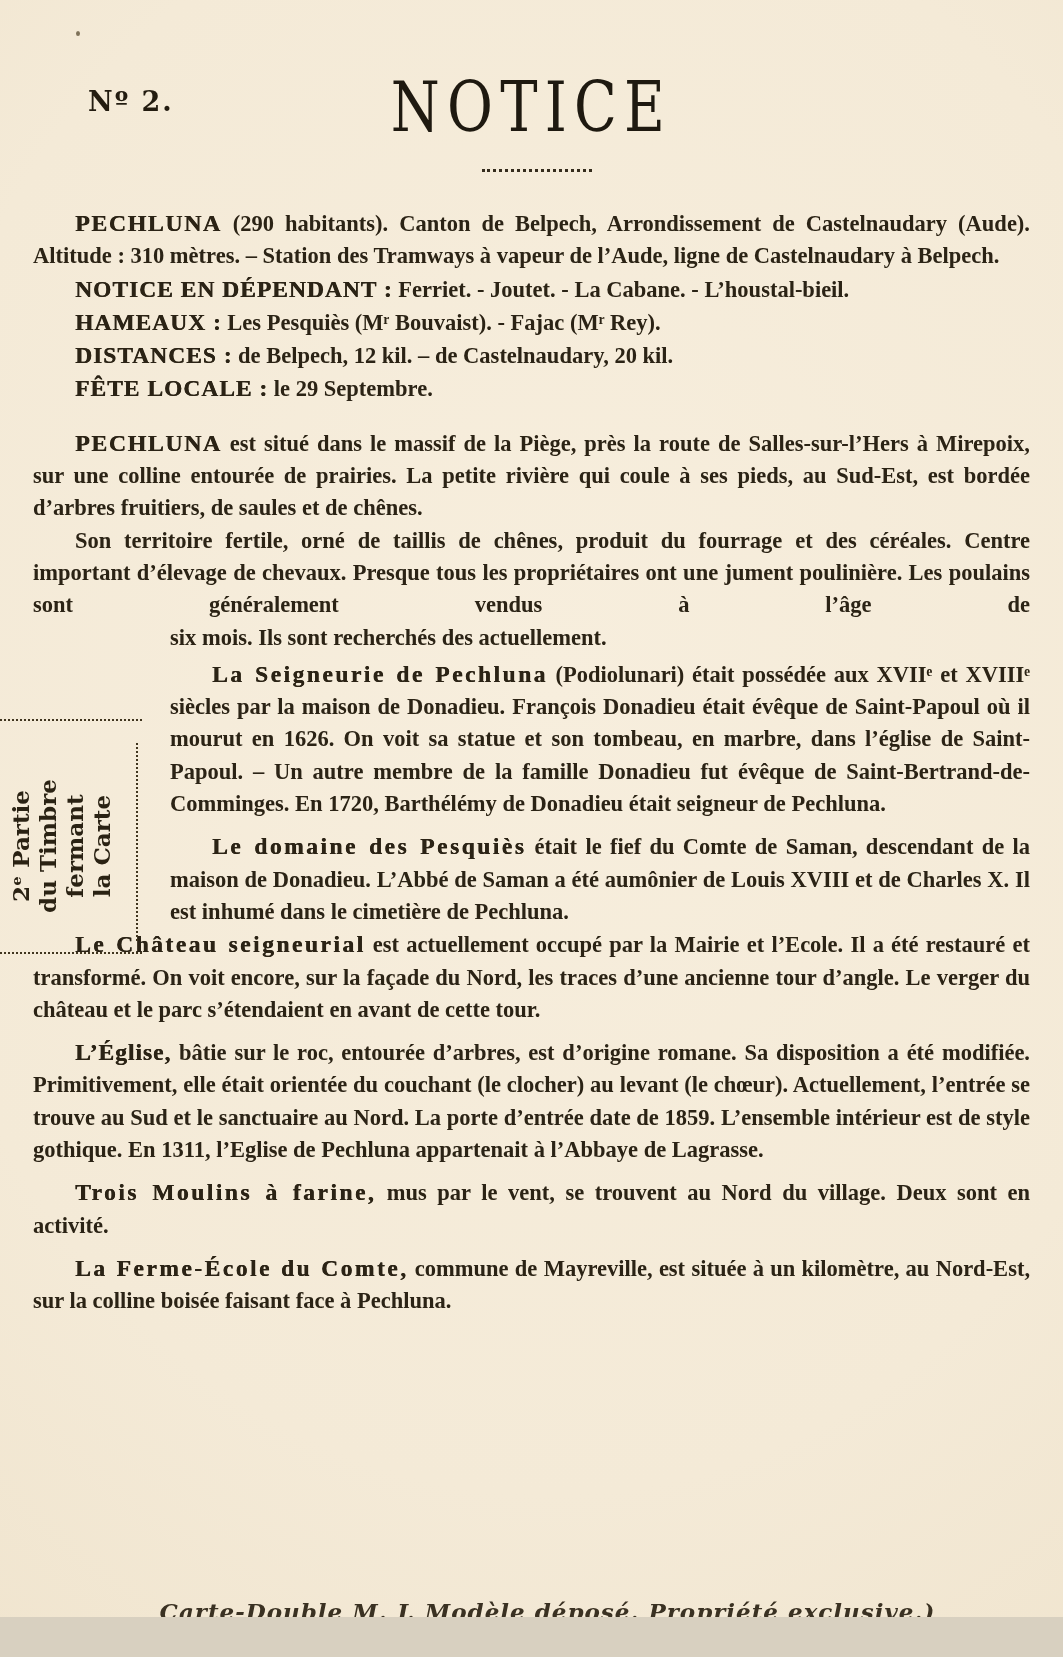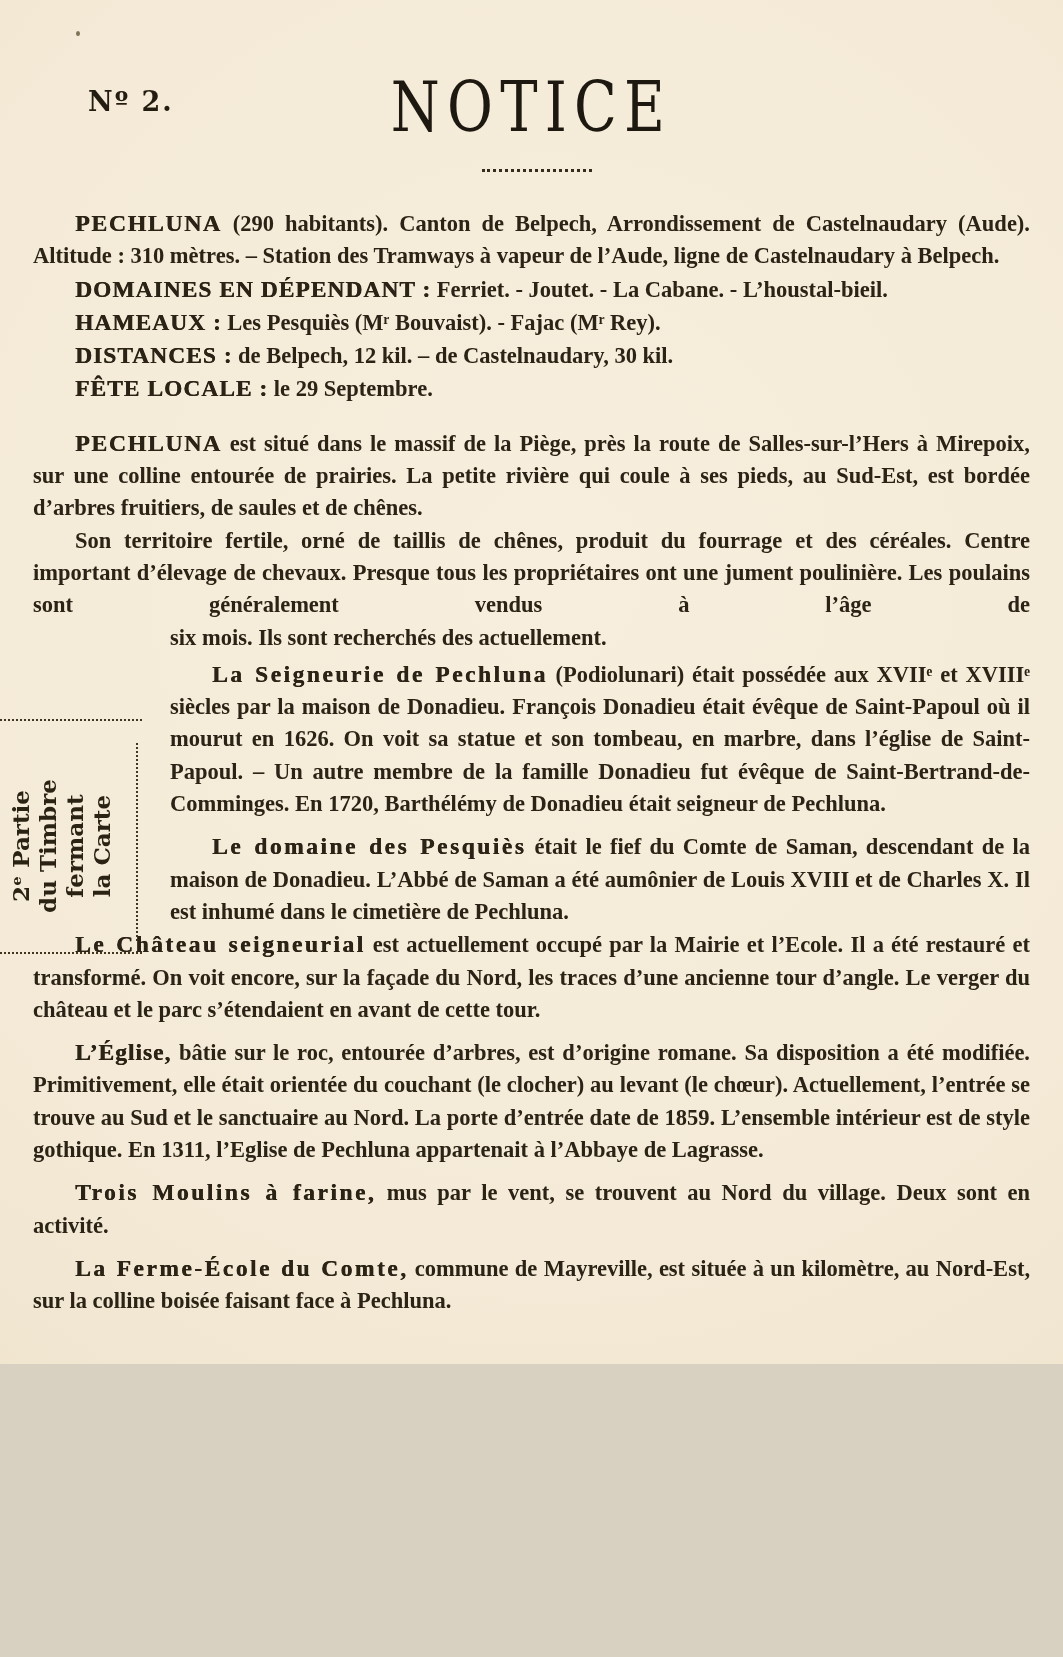--- a/index.html
+++ b/index.html
@@ -1,18 +1,18 @@
 <!DOCTYPE html>
 <html><head>
 <meta charset="utf-8">
 <style>
   html,body{margin:0;padding:0;background:#d8d0c0;}
   .page{
     position:relative;
-    width:1063px;height:1364px;
+    width:1063px;height:1617px;
     margin:0 auto;
     overflow:hidden;
     background:
       radial-gradient(ellipse 130% 105% at 52% 42%, #f7eedd 0%, #f4ead7 48%, #efe3cc 78%, #e7d8bc 100%);
     color:#2b2315;
     font-family:"DejaVu Serif", serif;
     font-weight:700;
   }
   
   .card-number{
@@ -77,25 +77,25 @@
   <div class="speck"></div>
 
   <div class="card-number">Nº 2.</div>
   <div class="page-title">NOTICE</div>
   <div class="title-dots"></div>
 
   <div class="body-text">
 
     <p class="para"><span class="lead caps">PECHLUNA</span><span> (290 habitants). Canton de Belpech, Arrondissement de Castelnaudary (Aude). Altitude : 310 mètres. – Station des Tramways à vapeur de l’Aude, ligne de Castelnaudary à Belpech.</span></p>
 
-    <p class="para"><span class="lead">DOMAINES EN DÉPENDANT :</span><span> Ferriet. - Joutet. - La Cabane. - L’houstal-bieil.</span></p>
+    <p class="para"><span class="lead">NOTICE EN DÉPENDANT :</span><span> Ferriet. - Joutet. - La Cabane. - L’houstal-bieil.</span></p>
 
     <p class="para"><span class="lead">HAMEAUX :</span><span> Les Pesquiès (Mʳ Bouvaist). - Fajac (Mʳ Rey).</span></p>
 
-    <p class="para"><span class="lead">DISTANCES :</span><span> de Belpech, 12 kil. – de Castelnaudary, 30 kil.</span></p>
+    <p class="para"><span class="lead">DISTANCES :</span><span> de Belpech, 12 kil. – de Castelnaudary, 20 kil.</span></p>
 
     <p class="para"><span class="lead">FÊTE LOCALE :</span><span> le 29 Septembre.</span></p>
 
     <p class="para mt13"><span class="lead caps">PECHLUNA</span><span> est situé dans le massif de la Piège, près la route de Salles-sur-l’Hers à Mirepoix, sur une colline entourée de prairies. La petite rivière qui coule à ses pieds, au Sud-Est, est bordée d’arbres fruitiers, de saules et de chênes.</span></p>
 
     <p class="para force-justify"><span>Son territoire fertile, orné de taillis de chênes, produit du fourrage et des céréales. Centre important d’élevage de chevaux. Presque tous les propriétaires ont une jument poulinière. Les poulains sont généralement vendus à l’âge de</span></p>
 
     <div class="para cont"><span class="stamp-spacer"></span><span>six mois. Ils sont recherchés des actuellement.</span></div>
 
     <p class="para mt4"><span class="lead spaced">La Seigneurie de Pechluna</span><span> (Podiolunari) était possédée aux XVIIᵉ et XVIIIᵉ siècles par la maison de Donadieu. François Donadieu était évêque de Saint-Papoul où il mourut en 1626. On voit sa statue et son tombeau, en marbre, dans l’église de Saint-Papoul. – Un autre membre de la famille Donadieu fut évêque de Saint-Bertrand-de-Comminges. En 1720, Barthélémy de Donadieu était seigneur de Pechluna.</span></p>

